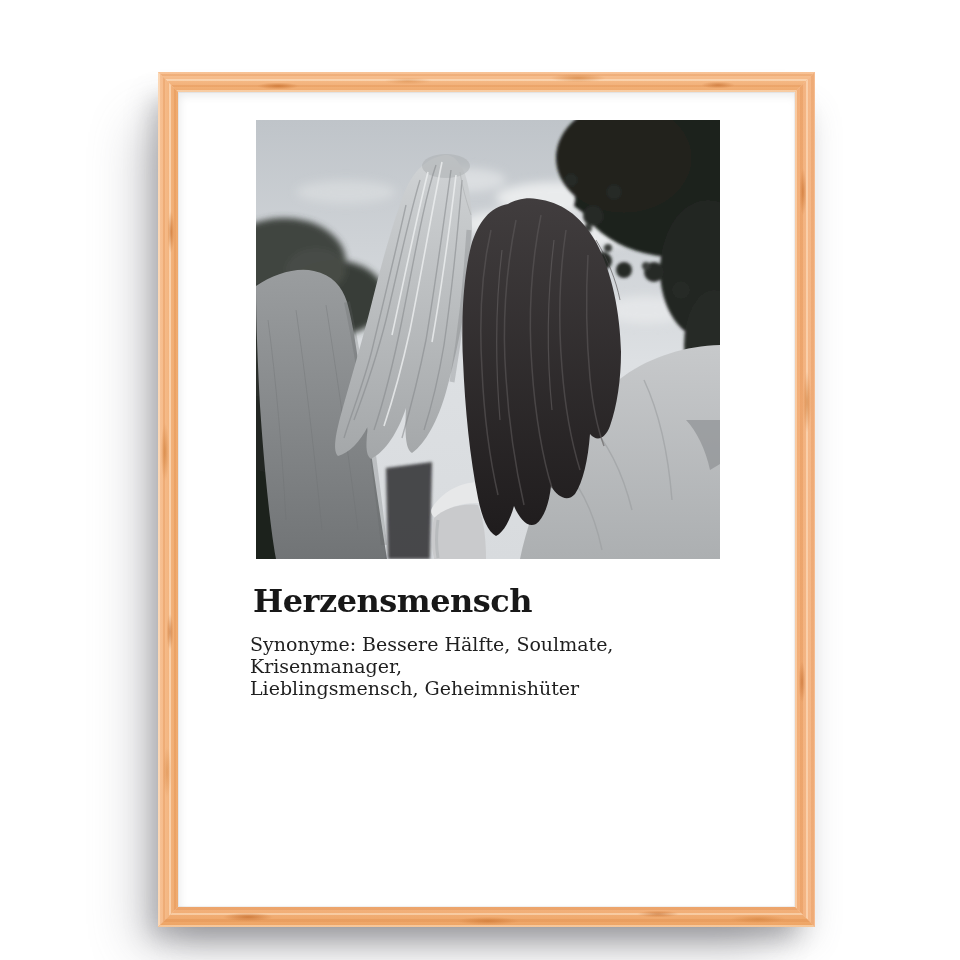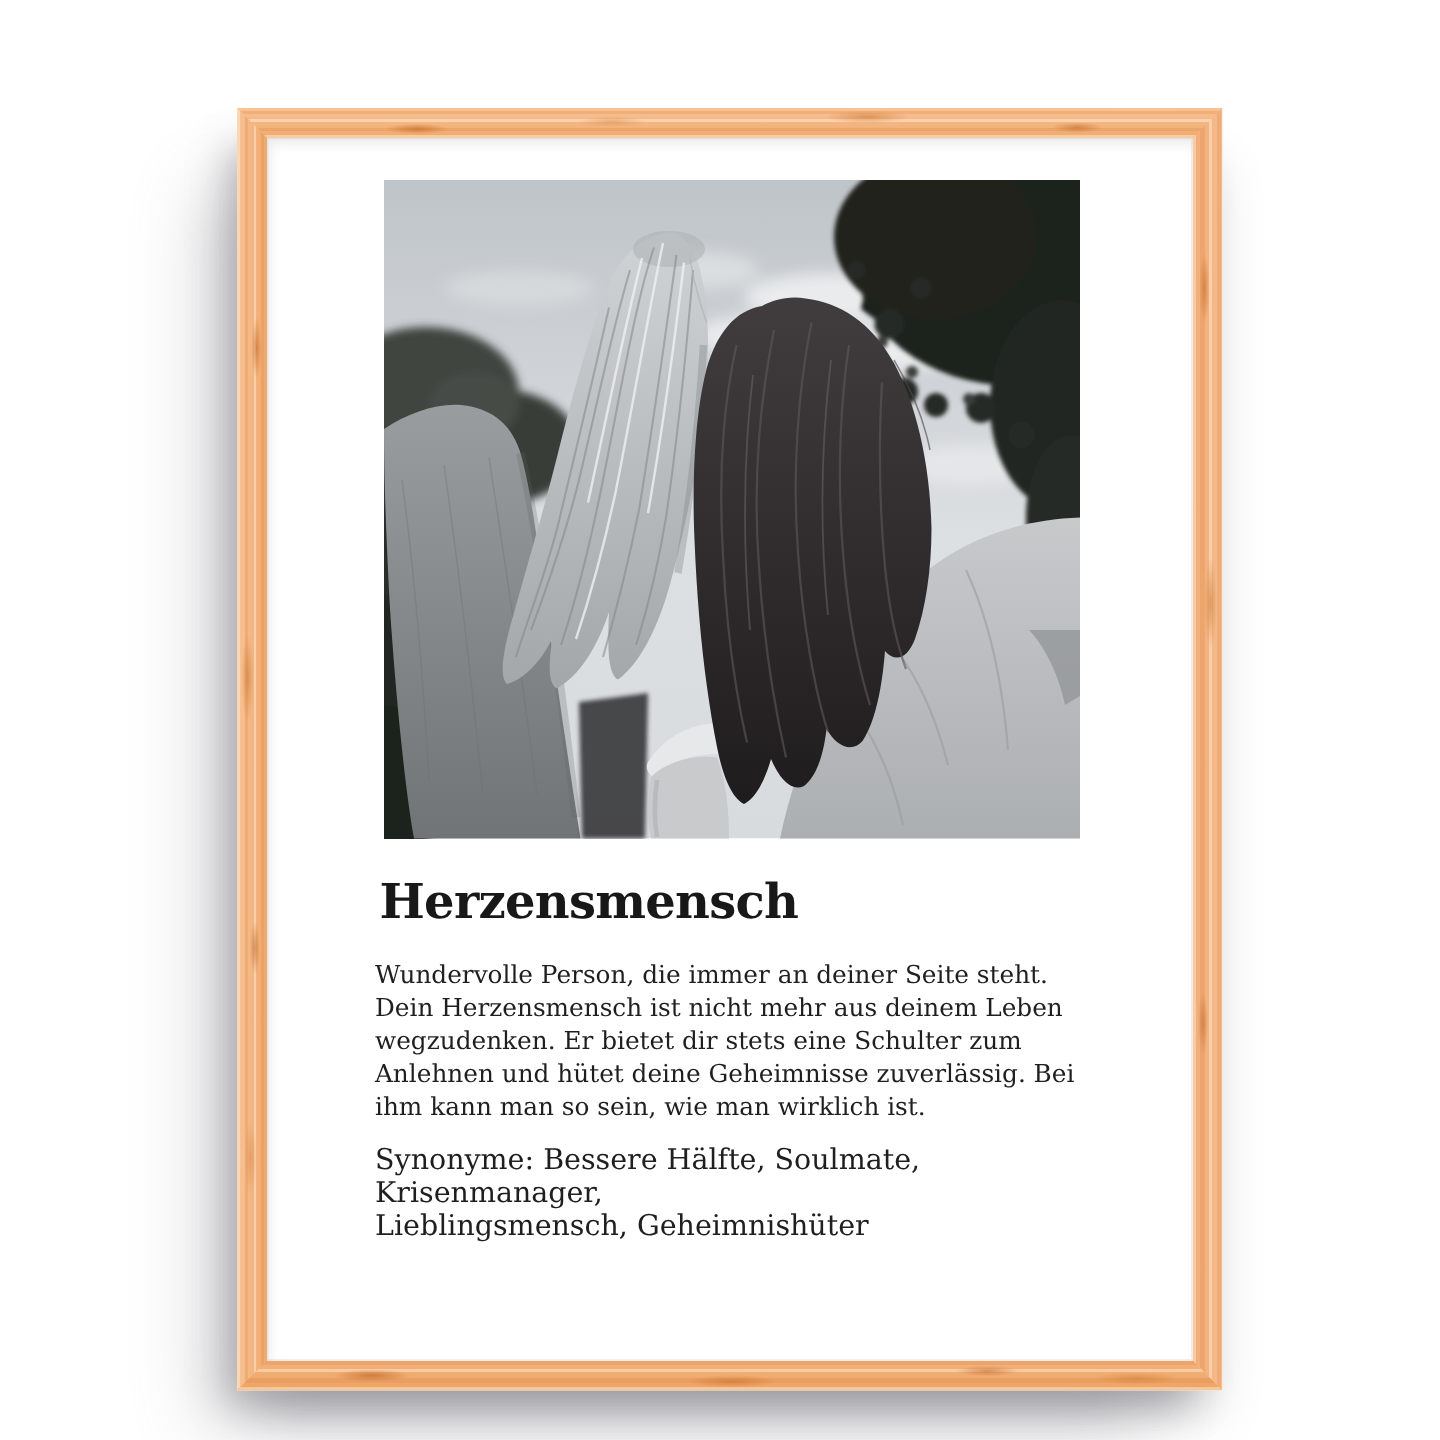--- a/index.html
+++ b/index.html
@@ -254,24 +254,19 @@
           <g stroke="#6f6b6c" stroke-width="1.2" fill="none" opacity="0.5">
             <path d="M246,130 C240,180 239,240 244,300"></path>
             <path d="M298,120 C292,170 290,230 296,290"></path>
           </g>
           <path d="M340,120 C352,140 360,160 364,180" stroke="#4a4647" stroke-width="1" fill="none" opacity="0.6"></path>
         </g>
       </svg>
 
       <div class="content">
         <h1 class="title">Herzensmensch</h1>
-        <p class="definition">Wundervolle Person, die immer an deiner Seite steht.
-Dein Herzensmensch ist nicht mehr aus deinem Leben
-wegzudenken. Er bietet dir stets eine Schulter zum
-Anlehnen und hütet deine Geheimnisse zuverlässig. Bei
-ihm kann man so sein, wie man wirklich ist.</p>
         <p class="synonyms">Synonyme: Bessere Hälfte, Soulmate, Krisenmanager,
 Lieblingsmensch, Geheimnishüter</p>
       </div>
 
     </div>
   </div>
 </div>
 
 </body></html>

